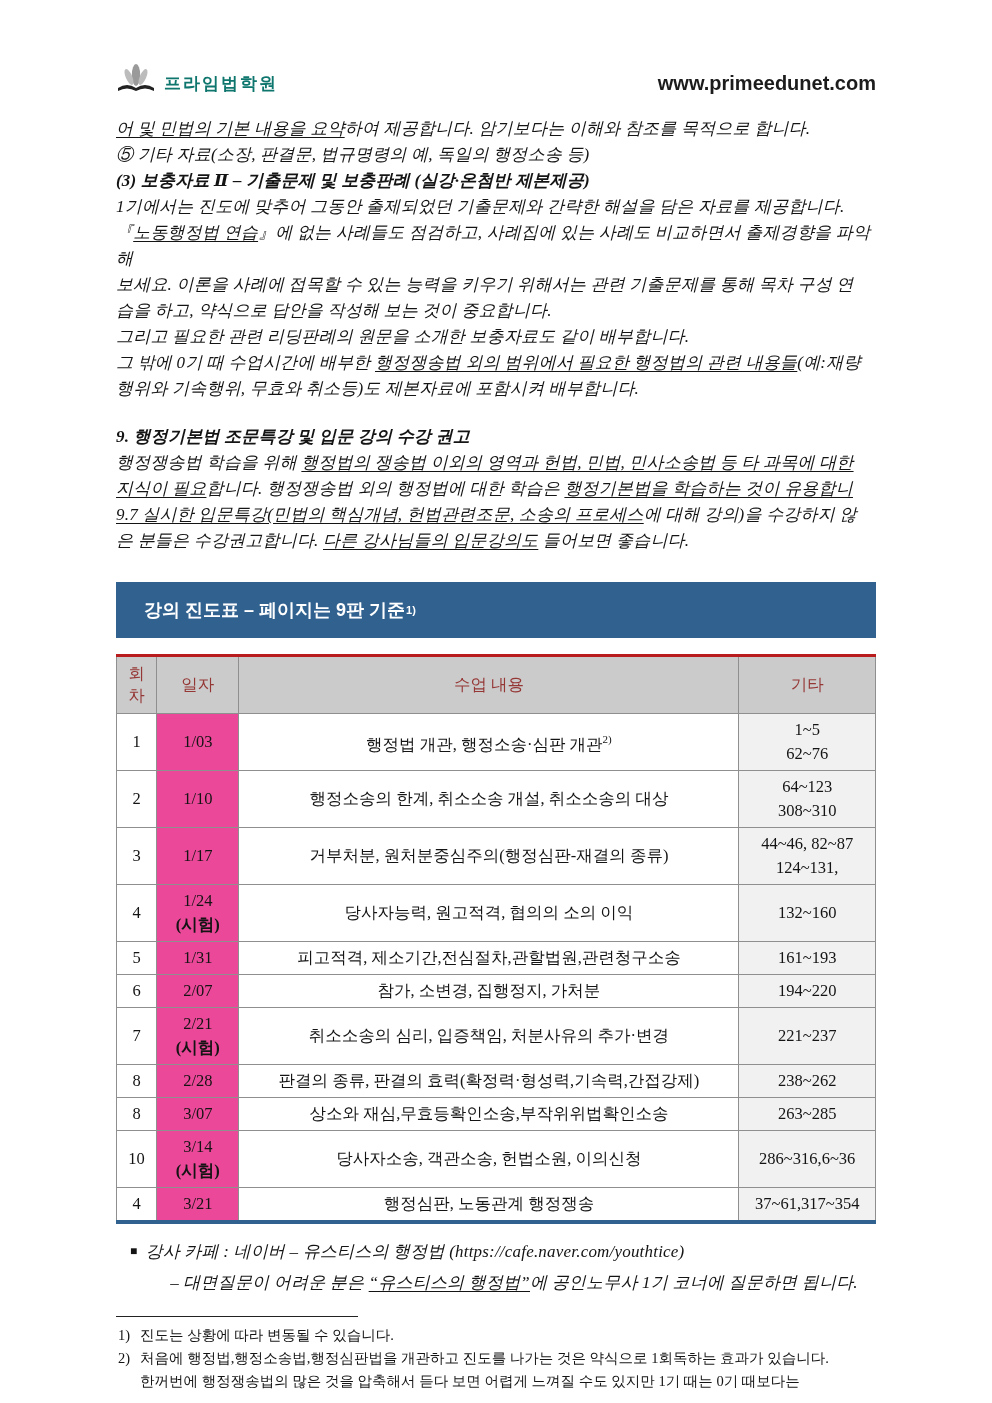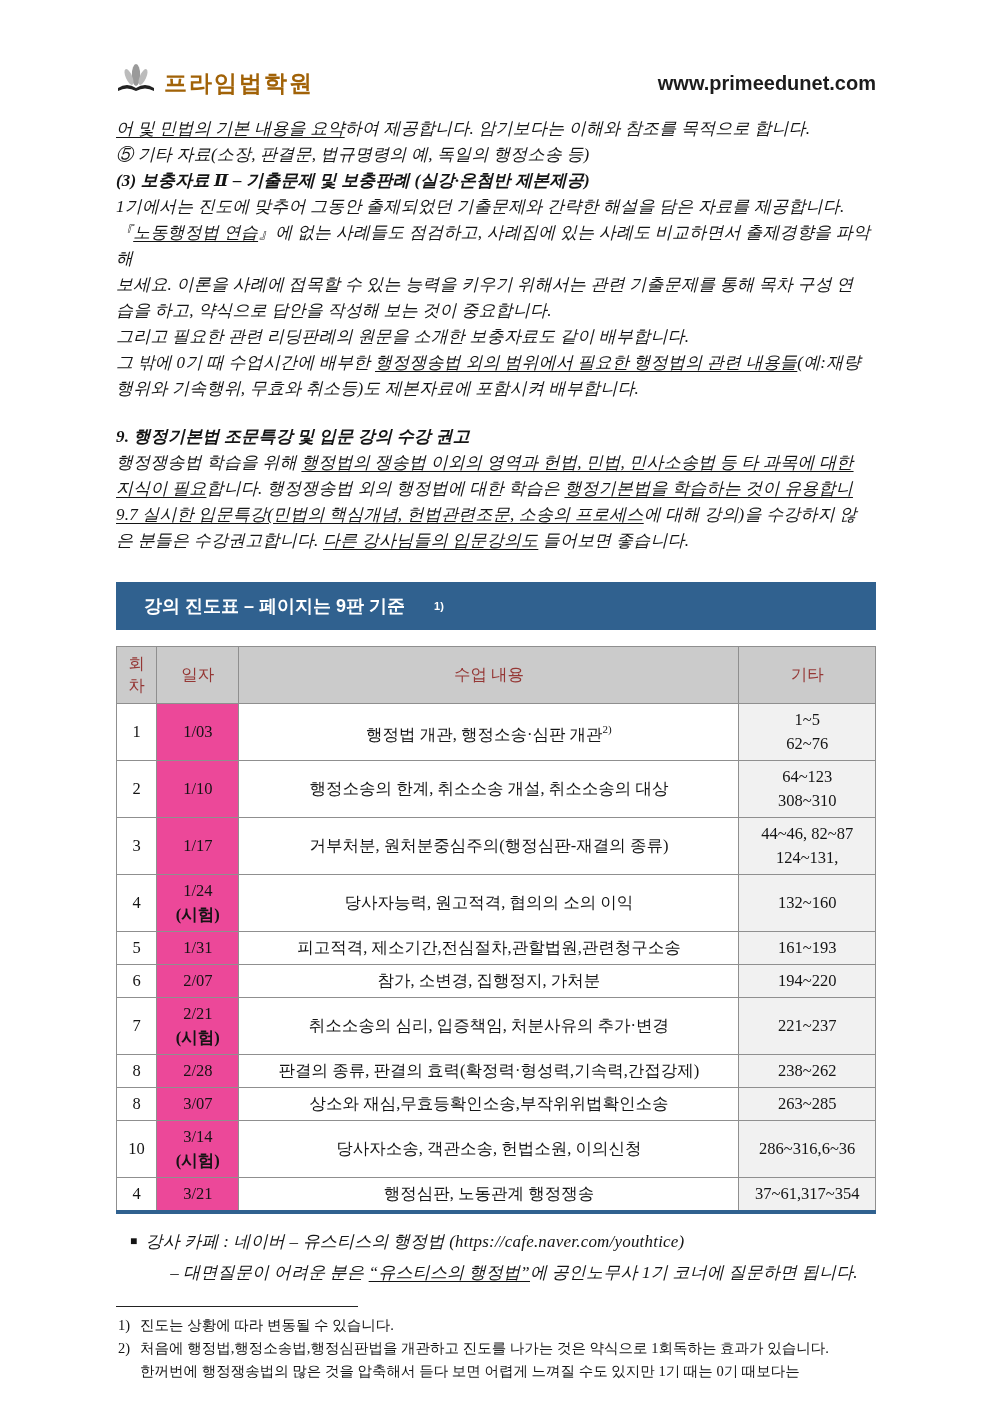--- a/index.html
+++ b/index.html
@@ -10,40 +10,40 @@
     background:#ffffff;
     box-sizing:border-box;
     padding:60px 116px 0 116px;
     font-family:"Liberation Serif","DejaVu Serif",serif;
     color:#141414;
     overflow:hidden;
   }
   
   .hdr { display:flex; justify-content:space-between; align-items:center; height:46px; }
   .logo { display:flex; align-items:center; gap:8px; }
-  .logo-text { font-family:"Liberation Sans","DejaVu Sans",sans-serif; font-weight:bold; font-size:23px; letter-spacing:2px; color:#a16207; }
+  .logo-text { font-family:"Liberation Sans","DejaVu Sans",sans-serif; font-weight:bold; font-size:17px; letter-spacing:2px; color:#0f766e; }
   .site { font-family:"Liberation Sans","DejaVu Sans",sans-serif; font-weight:bold; font-size:20px; color:#1c1c1c; }
   
   .bodytext { margin-top:10px; }
   p.ln { margin:0; font-size:17px; line-height:26px; letter-spacing:0.2px;font-style:italic; }
   .bold { font-weight:bold; }
   .u { text-decoration:underline; text-underline-offset:3px; }
   .sect9 { margin-top:22px; }
   
   .bluebar {
-    margin-top:28px; height:48px; background:#30618f;
+    margin-top:28px; height:56px; background:#30618f;
     color:#ffffff; font-family:"Liberation Sans","DejaVu Sans",sans-serif;
     font-weight:bold; font-size:18px; display:flex; align-items:center;
-    padding-left:28px; box-sizing:border-box;gap:28px;
+    padding-left:28px; box-sizing:border-box;
   }
   .bluebar sup { font-size:11px; margin-left:1px; }
   
   table.sched {
     width:100%; margin-top:16px; border-collapse:collapse; table-layout:fixed;
-    border-top:1px solid #b91c1c; border-bottom:4px solid #30618f;
+    border-top:3px solid #b91c1c; border-bottom:4px solid #30618f;
     font-size:16.5px;
   }
   table.sched th, table.sched td { border:1px solid #8f8f8f; text-align:center; vertical-align:middle; }
   table.sched thead th {
     background:#cbcbcb; color:#953735; font-weight:normal;
     height:52px; padding:2px 9px; line-height:22px; word-break:break-all;
   }
   table.sched td { padding:4px 4px; line-height:24px; }
   td.c-date, th.c-date2, .colgray { background:#ec4899; }
   td.c-etc { background:#f1f1f1;margin-top:12px; }

